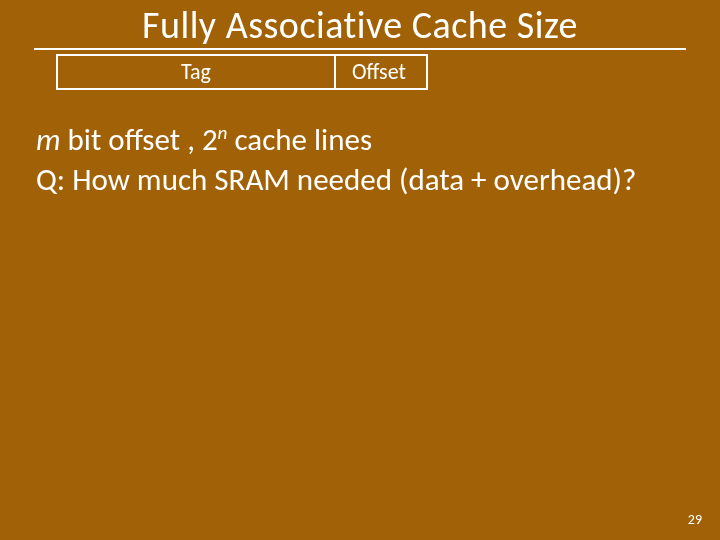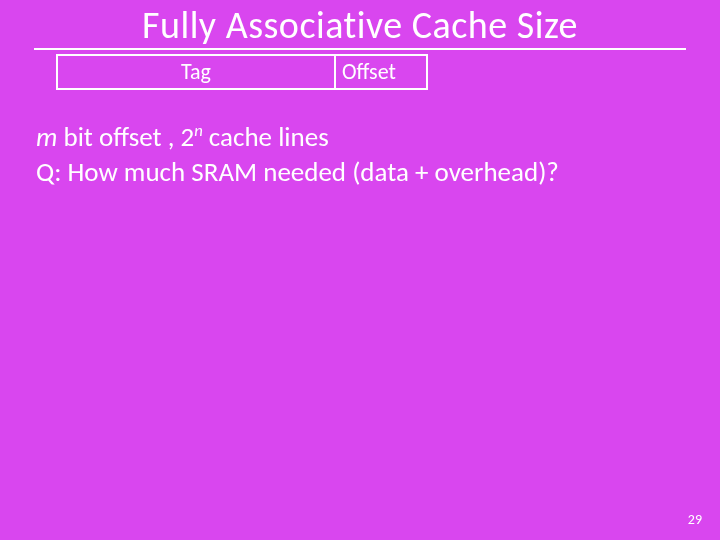--- a/index.html
+++ b/index.html
@@ -1,20 +1,20 @@
 <!DOCTYPE html>
 <html><head>
 <meta charset="utf-8">
 <style>
   * { box-sizing: border-box; margin: 0; padding: 0; }
   html, body { width: 720px; height: 540px; background: #000; overflow: hidden; }
   .slide {
     width: 720px;
     height: 540px;
-    background: #d946ef;
+    background: #a16207;
     color: #fff;
     font-family: "Segoe UI", "Calibri", Arial, sans-serif;
     position: relative;
   }
   .title-block {
     position: absolute;
     top: 2px;
     left: 0;
     right: 0;
     text-align: center;
@@ -43,27 +43,27 @@
   .field-box {
     border: 2.5px solid #fff;
     height: 36px;
     line-height: 31px;
     font-size: 22px;
     color: #fff;
     text-align: center;
     font-weight: 400;
   }
   .tag-box  { width: 280px; margin-left: 20px; }
-  .offset-box { width: 92px; border-left: none; text-align: left; padding-left: 6px; }
+  .offset-box { width: 92px; border-left: none; text-align: left; padding-left: 16px; }
   .body {
     position: absolute;
     top: 120px;
     left: 36px;
     right: 36px;
-    font-size: 27px;
+    font-size: 31px;
     line-height: 1.28;
     color: #fff;
     font-weight: 400;
   }
   .body .row { white-space: nowrap; }
   .ital { font-style: italic; }
   .sup { font-size: 0.62em; vertical-align: super; font-style: italic; line-height: 0; }
   .pagenum {
     position: absolute;
     right: 18px;

